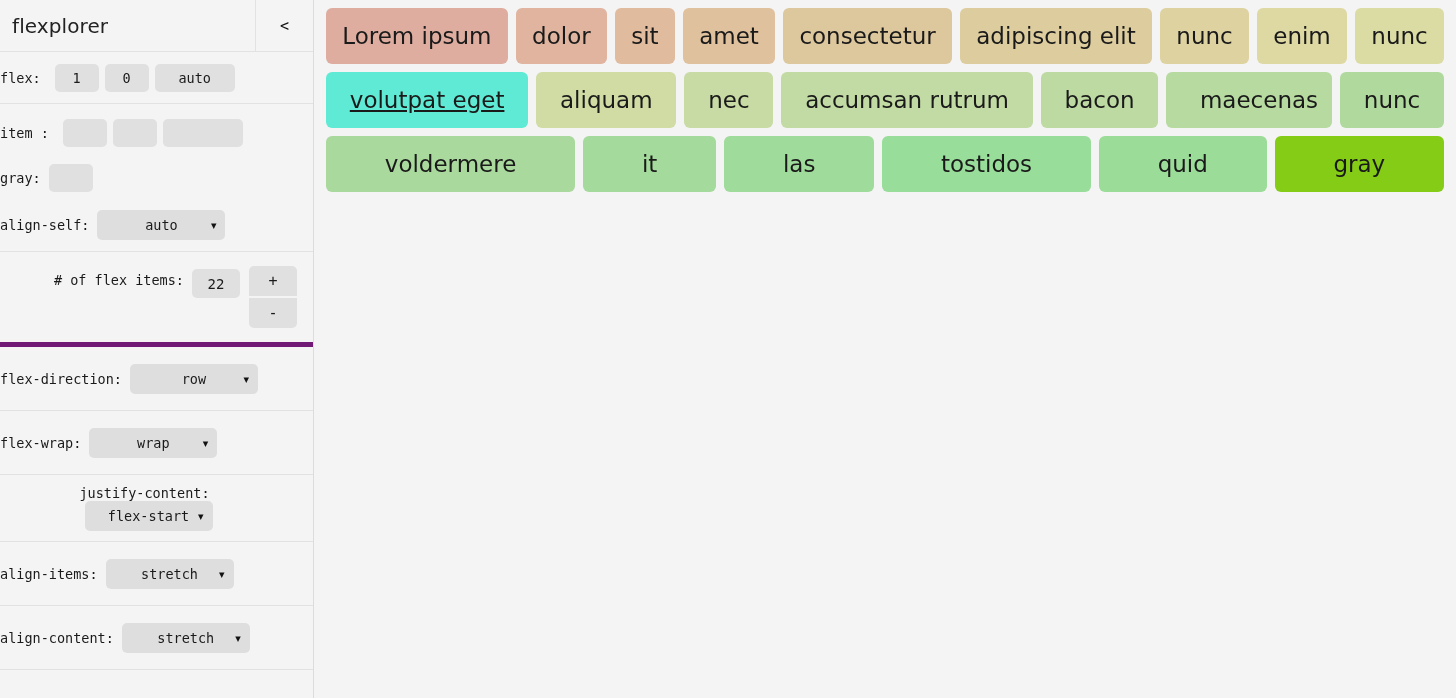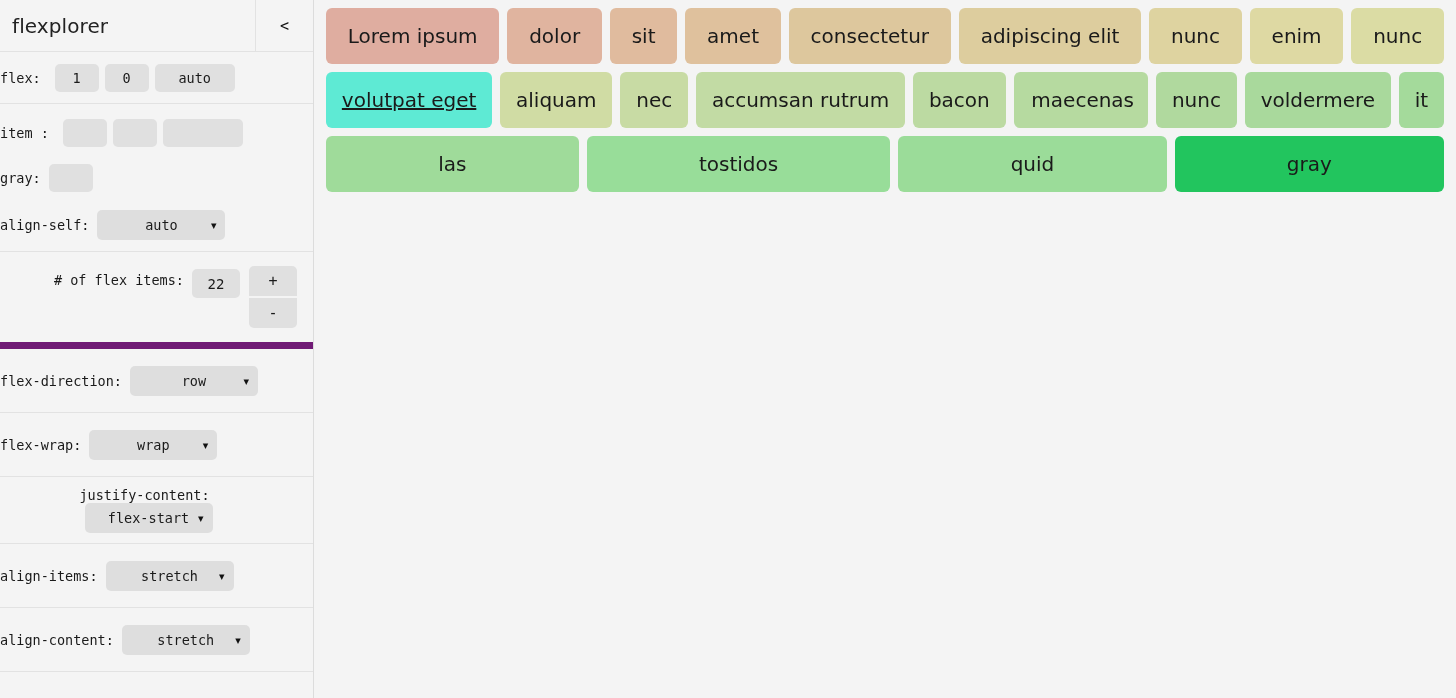--- a/index.html
+++ b/index.html
@@ -123,21 +123,21 @@
     pointer-events: none;
     font-family: "DejaVu Sans", sans-serif;
   }
 
   
   .count-row {
     display: flex;
     align-items: flex-start;
     justify-content: flex-end;
     padding: 14px 16px 14px 8px;
-    border-bottom: 7px solid #701a75;
+    border-bottom: 5px solid #701a75;
     min-height: 92px;
   }
   .count-row .ctrl-label { margin-top: 6px; }
   .count-fld {
     background: #e0e0e0;
     border: none;
     border-radius: 5px;
     width: 48px;
     height: 29px;
     font-family: "DejaVu Sans Mono", monospace;
@@ -183,21 +183,21 @@
 
   .flex-item {
     flex: 1 1 auto;
     height: 56px;
     margin: 0 4px 8px 4px;
     border-radius: 6px;
     display: flex;
     align-items: center;
     justify-content: center;
     font-family: "DejaVu Sans", sans-serif;
-    font-size: 20px;
+    font-size: 23px;
     color: #1a1a1a;
     padding: 0 14px;
     white-space: nowrap;
     cursor: pointer;
   }
 </style>
 </head>
 <body>
 
 <div id="app">
@@ -346,18 +346,18 @@
       </div>
       <div class="flex-item" style="background: rgb(159, 219, 154);">
         <span>las</span>
       </div>
       <div class="flex-item" style="background: rgb(152, 221, 153);">
         <span>tostidos</span>
       </div>
       <div class="flex-item" style="background: rgb(155, 220, 153);">
         <span>quid</span>
       </div>
-      <div class="flex-item" style="background: #22c55e;">
+      <div class="flex-item" style="background: #84cc16;">
         <span>gray</span>
       </div>
     </div>
 
 </div>
 
 </body></html>

